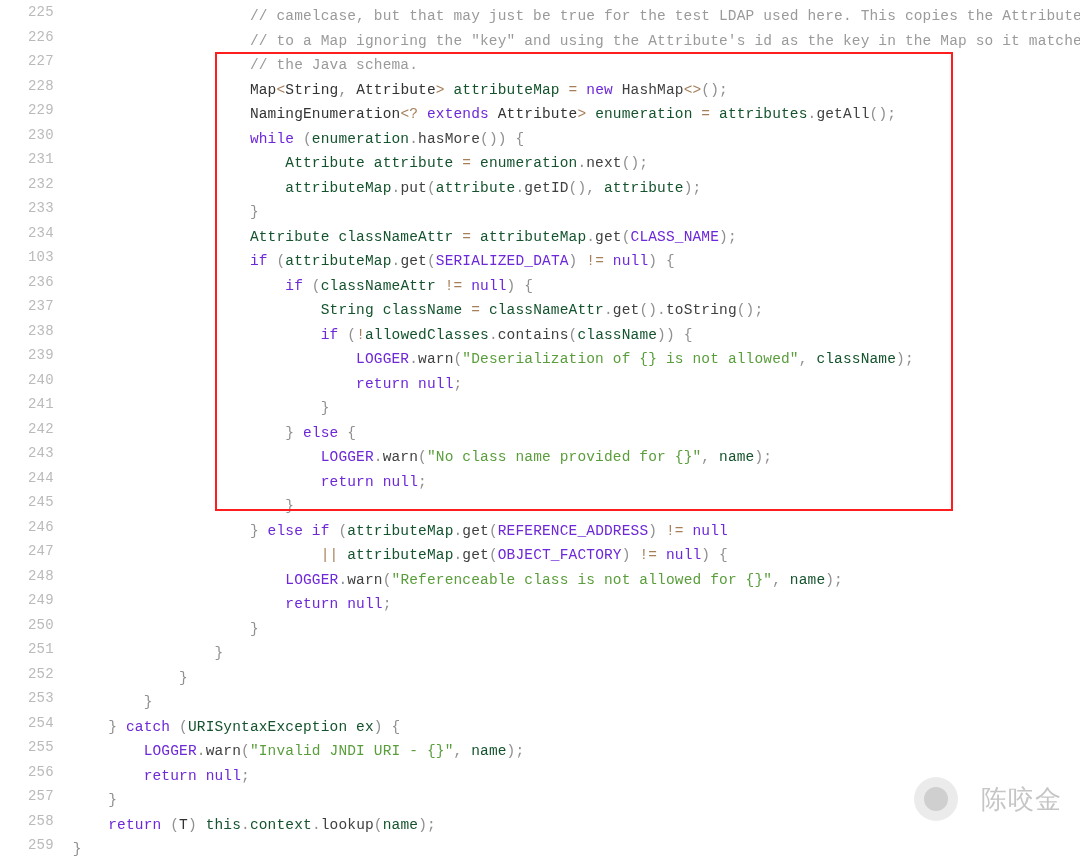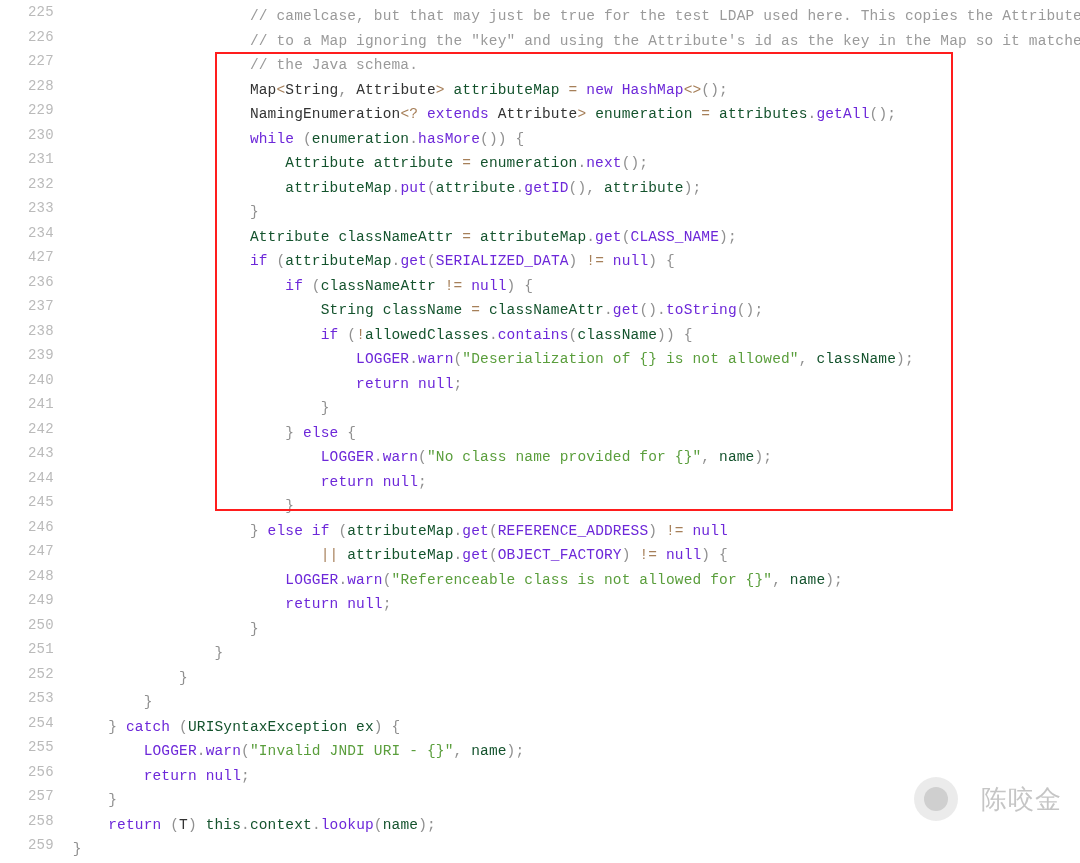--- a/index.html
+++ b/index.html
@@ -43,21 +43,21 @@
   .code .cl {
     height: 24.5px;
     line-height: 24.5px;
     letter-spacing: 0.15px;
   }
   .c-comment { color: #9a9a9a; }
   .c-keyword { color: #6d28d9; }
   .c-type    { color: #333; }
   .c-op      { color: #a67f59; }
   .c-punc    { color: #909090; }
-  .c-func    { color: #6d28d9; }
+  .c-func    { color: #404040; }
   .c-str     { color: #5a9e3c; }
   .c-const   { color: #6d28d9; text-align: right; }
   .c-ident   { color: #14532d; }
   .c-kwblue  { color: #14532d; }
 
   
   .hl-box {
     position: absolute;
     border: 2.5px solid #ff1d1d;
     pointer-events: none;
@@ -100,21 +100,21 @@
       <div class="ln">225</div>
       <div class="ln">226</div>
       <div class="ln">227</div>
       <div class="ln">228</div>
       <div class="ln">229</div>
       <div class="ln">230</div>
       <div class="ln">231</div>
       <div class="ln">232</div>
       <div class="ln">233</div>
       <div class="ln">234</div>
-      <div class="ln">427</div>
+      <div class="ln">103</div>
       <div class="ln">236</div>
       <div class="ln">237</div>
       <div class="ln">238</div>
       <div class="ln">239</div>
       <div class="ln">240</div>
       <div class="ln">241</div>
       <div class="ln">242</div>
       <div class="ln">243</div>
       <div class="ln">244</div>
       <div class="ln">245</div>

